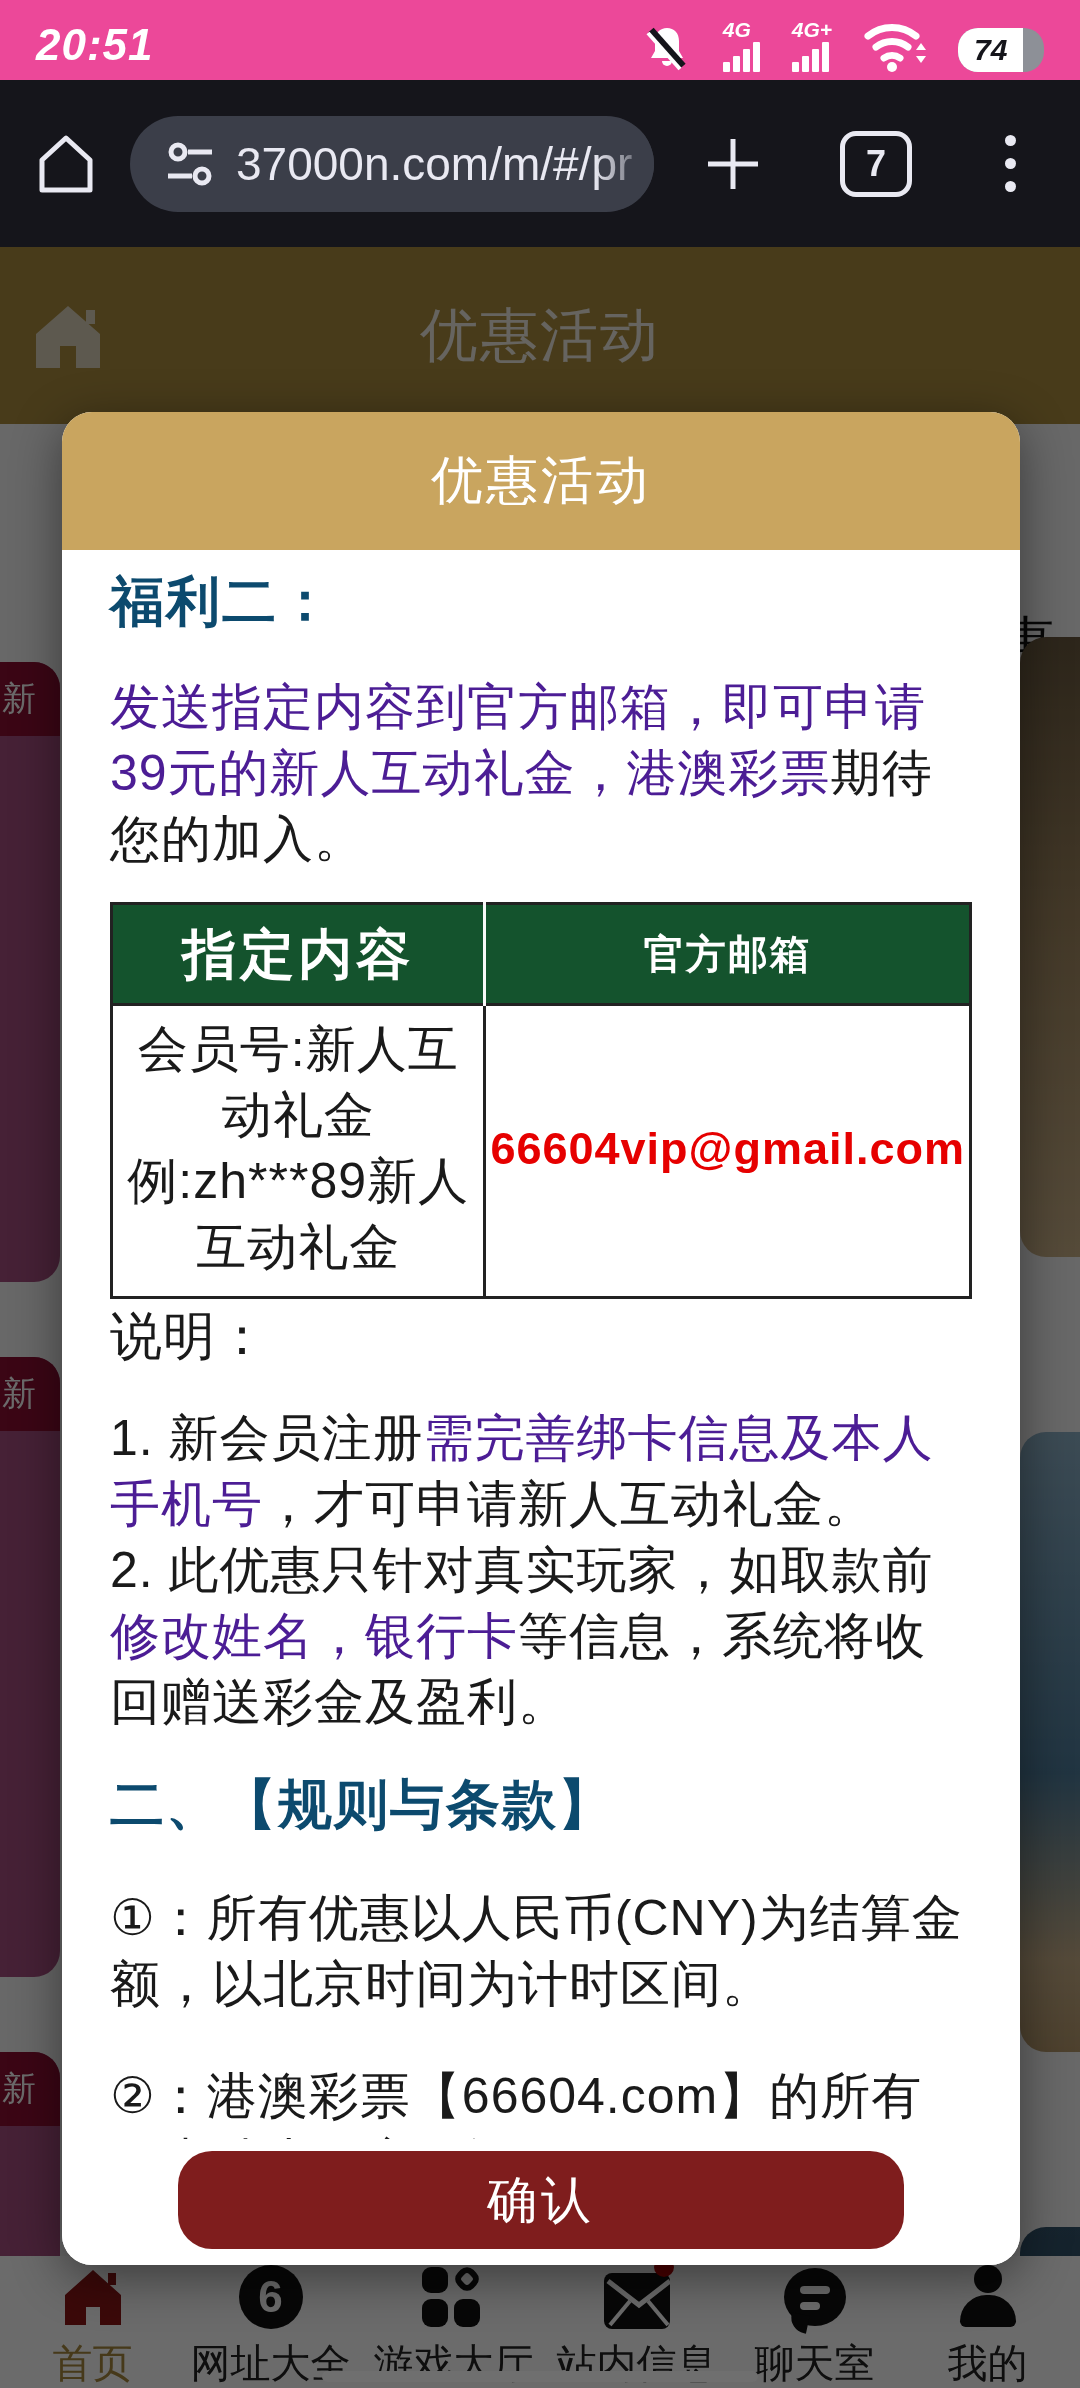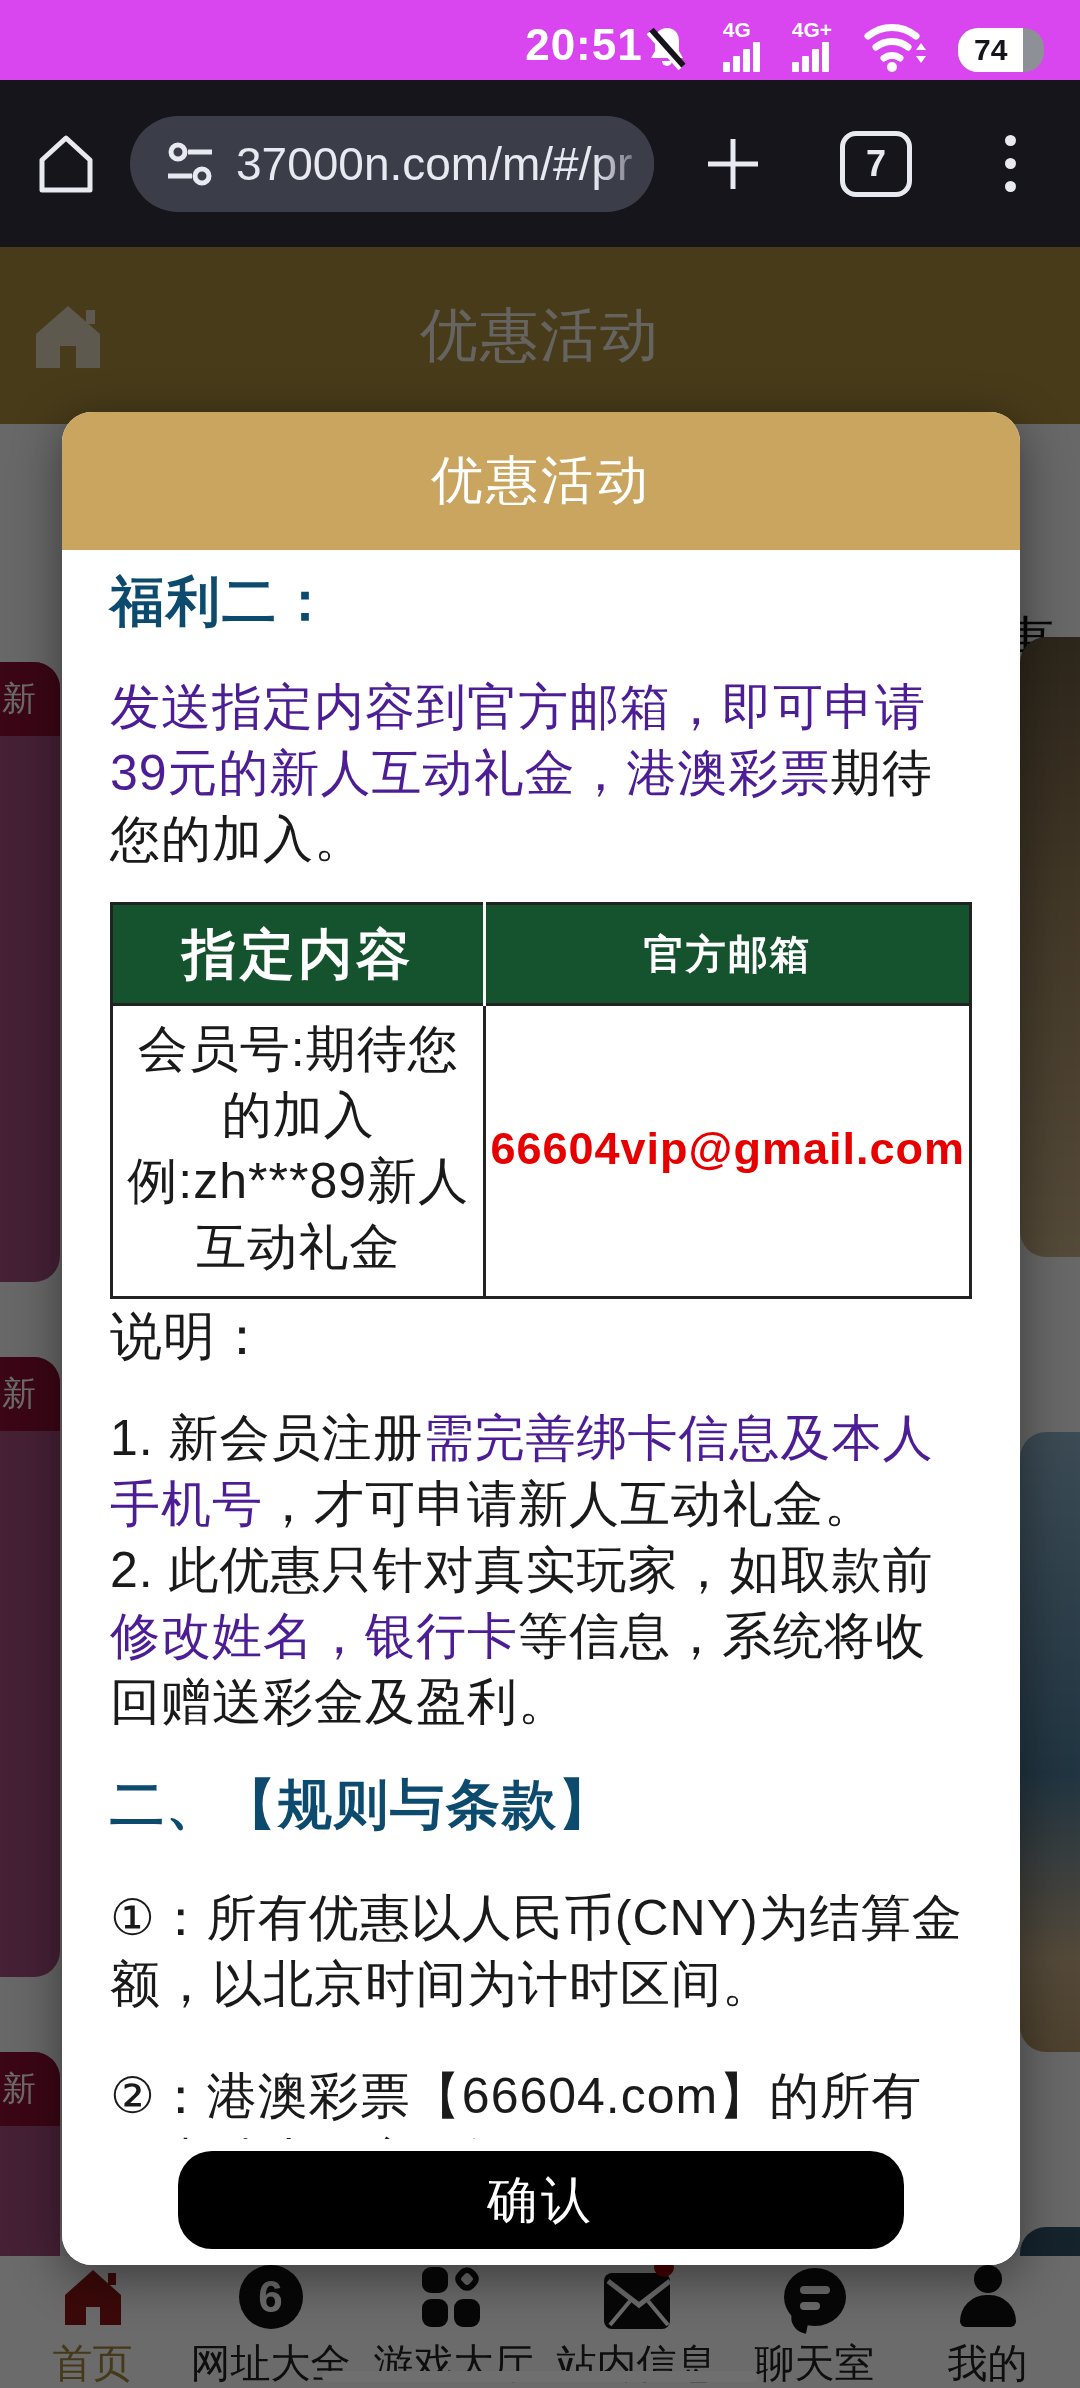--- a/index.html
+++ b/index.html
@@ -1,22 +1,22 @@
 <!DOCTYPE html>
 <html><head>
 <meta charset="utf-8">
 <style>
   html,body{margin:0;padding:0;background:#000;}
   *{box-sizing:border-box;}
   .screen{position:relative;width:1080px;height:2388px;overflow:hidden;
     font-family:"Liberation Sans","DejaVu Sans",sans-serif;background:#fff;}
 
   
-  .statusbar{position:absolute;top:0;left:0;width:1080px;height:80px;background:#d946ef;
-    display:flex;align-items:center;justify-content:flex-end;padding:10px 36px 0;color:#fff;}
+  .statusbar{position:absolute;top:0;left:0;width:1080px;height:80px;background:#ec4899;
+    display:flex;align-items:center;justify-content:space-between;padding:10px 36px 0;color:#fff;font-style:italic;}
   .clock{font-size:44px;font-weight:bold;letter-spacing:1px;}
   .sicons{display:flex;align-items:flex-end;gap:32px;}
   .cell{display:flex;flex-direction:column;align-items:flex-start;line-height:1;}
   .cell .nettxt{font-size:21px;font-weight:bold;margin-bottom:2px;}
   .bars{display:flex;align-items:flex-end;gap:3px;}
   .bars i{display:block;width:7px;background:#fff;border-radius:1px;}
   .battery{position:relative;width:86px;height:44px;border-radius:20px;background:#8d9097;overflow:hidden;}
   .battery .fill{position:absolute;left:0;top:0;bottom:0;width:76%;background:#fff;border-radius:12px 0 0 12px;}
   .battery .num{position:absolute;left:0;top:0;width:76%;height:100%;display:flex;align-items:center;justify-content:center;
     font-size:30px;font-weight:bold;color:#15151b;}
@@ -102,21 +102,21 @@
   .th2{font-size:40px;border-left:3px solid #f8f8f8;letter-spacing:2px;}
   .promo-table td{text-align:center;padding:10px 4px 16px;border-top:3px solid #222;}
   .td1{font-size:45px;line-height:62px;}
   .td2{border-left:3px solid #222;}
   .email{font-size:45px;font-weight:bold;color:#e60000;letter-spacing:1px;}
   .shuoming{font-size:52px;margin:0 0 36px;}
   .note-line{margin:0;}
   .sec2{margin:36px 0 48px;}
   .rule{margin:0 0 46px;}
   .mfade{position:absolute;left:0;right:0;bottom:0;height:126px;background:#fff;z-index:2;}
-  .confirm{position:absolute;left:116px;right:116px;bottom:16px;height:98px;border-radius:34px;background:#000000;
+  .confirm{position:absolute;left:116px;right:116px;bottom:16px;height:98px;border-radius:34px;background:#7f1d1d;
     display:flex;align-items:center;justify-content:center;z-index:3;border:none;}
   .confirm span{font-size:50px;color:#fff;letter-spacing:4px;}
 
   svg{display:block;}
 </style>
 </head>
 <body>
 
 <div class="screen">
 
@@ -297,21 +297,21 @@
         <span class="red">发送指定内容到官方邮箱，即可申请39元的新人互动礼金，港澳彩票</span><span>期待您的加入。</span>
       </div>
       <table class="promo-table">
         <tbody>
             <tr>
           <th class="th1">指定内容</th>
           <th class="th2">官方邮箱</th>
         </tr>
         <tr>
           <td class="td1">
-            <div>会员号:期待您的加入</div>
+            <div>会员号:新人互动礼金</div>
             <div>例:zh***89新人互动礼金</div>
           </td>
           <td class="td2">
             <span class="email">66604vip@gmail.com</span>
           </td>
         </tr>
       </tbody>
         </table>
       <div class="shuoming">说明：</div>
       <div>

